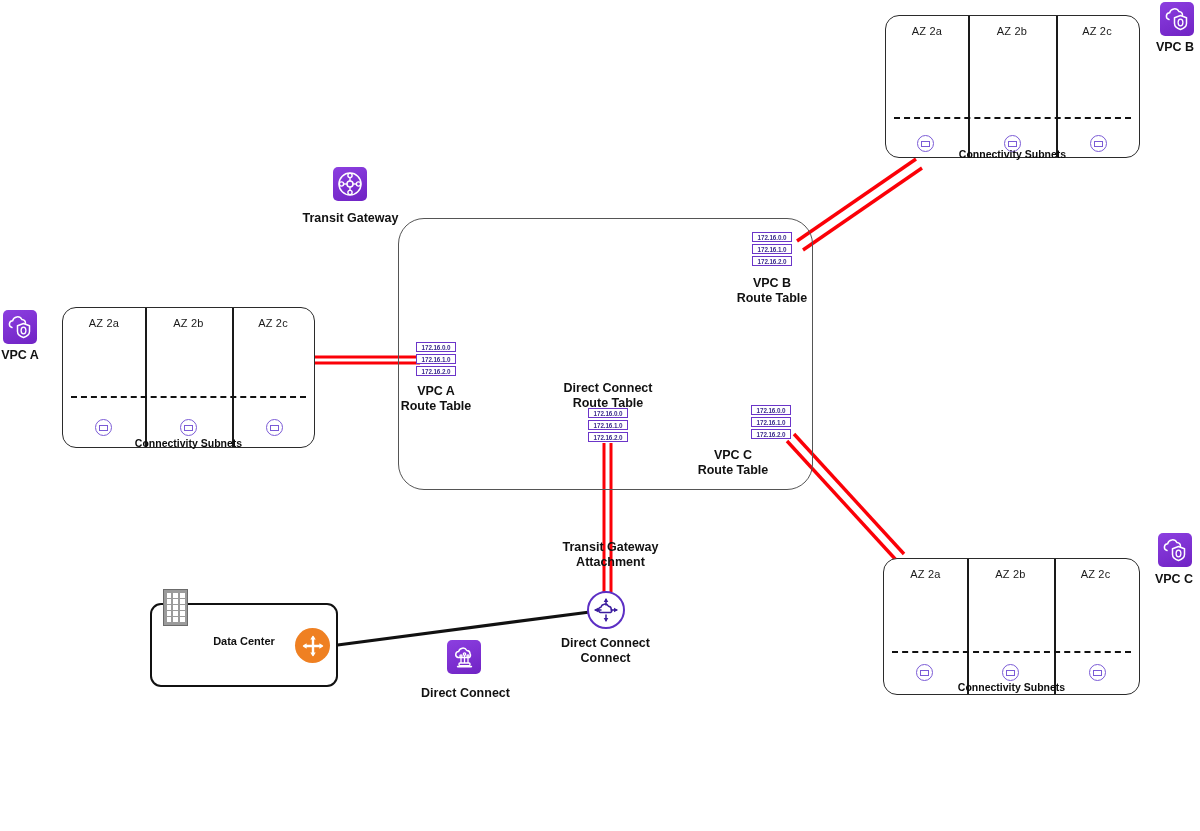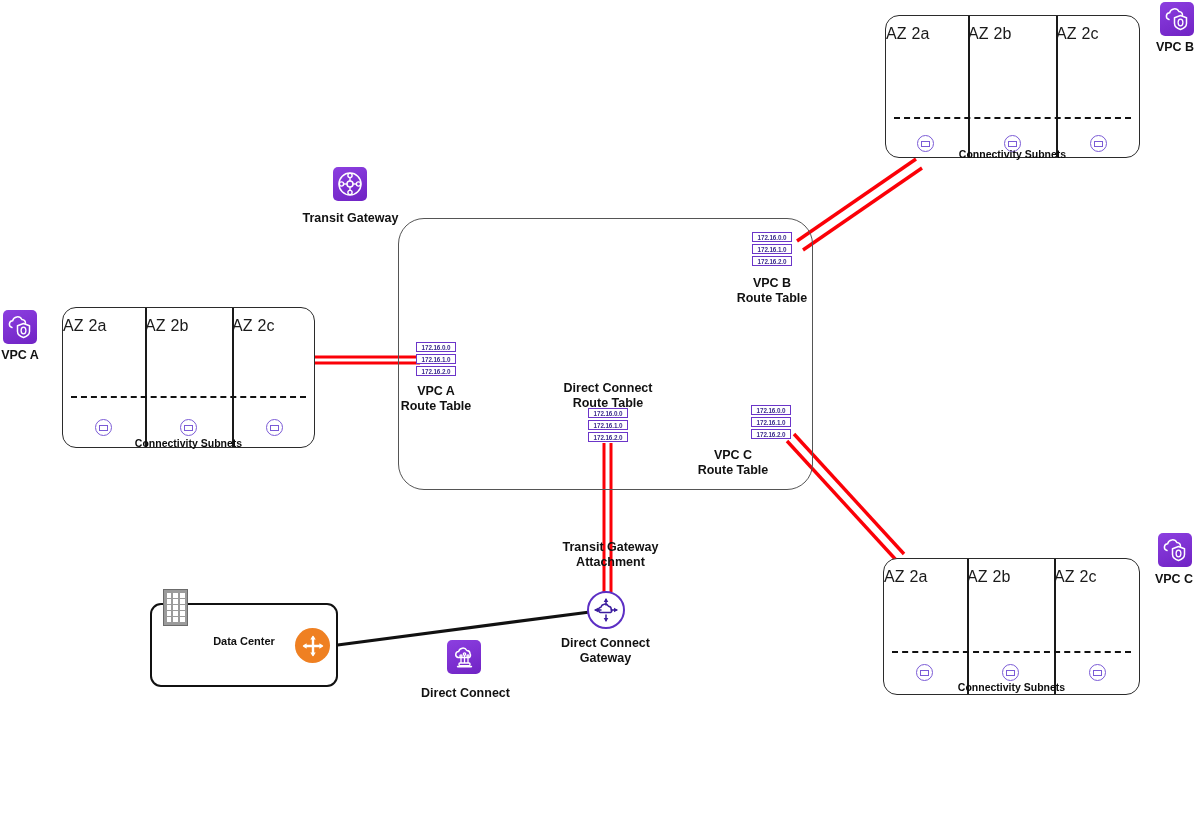--- a/index.html
+++ b/index.html
@@ -23,21 +23,22 @@
     background: #ffffff;
     box-sizing: border-box;
   }
   .az-div {
     position: absolute; top: 0; bottom: 0;
     width: 2px; background: #1a1a1a;
   }
   .az-label {
     position: absolute;
     width: 100%;
-    font-size: 16px;
+    text-align: center;
+    font-size: 11px;
     color: #1a1a1a;
     letter-spacing: .2px;
   }
   .subnet-dash {
     position: absolute;
     height: 0;
     border-top: 2.5px dashed #111111;
   }
   .subnet-icon {
     position: absolute;
@@ -408,21 +409,21 @@
       <g fill="#3b1d9e">
         <polygon points="16,4 13.7,8 18.3,8"></polygon>
         <polygon points="16,28 13.7,24 18.3,24"></polygon>
         <polygon points="4,16 8,13.7 8,18.3"></polygon>
         <polygon points="28,16 24,13.7 24,18.3"></polygon>
       </g>
     </svg>
   </div>
   <div class="rt-caption" style="left:543px; top:636px; width:125px;">
     <div>Direct Connect</div>
-    <div>Gateway</div>
+    <div>Connect</div>
   </div>
 
   <div class="svc-tile" style="left:447px; top:640px;">
     <svg width="27" height="27" viewBox="0 0 27 27" aria-hidden="true">
       <path d="M7 13.5a3 3 0 0 1 .6-5.9 4.4 4.4 0 0 1 8.2-1.1 3.4 3.4 0 0 1 3.2 3.3 2.6 2.6 0 0 1-.7 3.7z" fill="none" stroke="#ffffff" stroke-width="1.5" stroke-linejoin="round"></path>
       <g stroke="#ffffff" stroke-width="1.3" fill="none">
         <line x1="13.5" y1="11" x2="13.5" y2="19"></line>
         <line x1="10" y1="13" x2="10" y2="19"></line>
         <line x1="17" y1="13" x2="17" y2="19"></line>
         <circle cx="13.5" cy="10" r="1.2"></circle>

